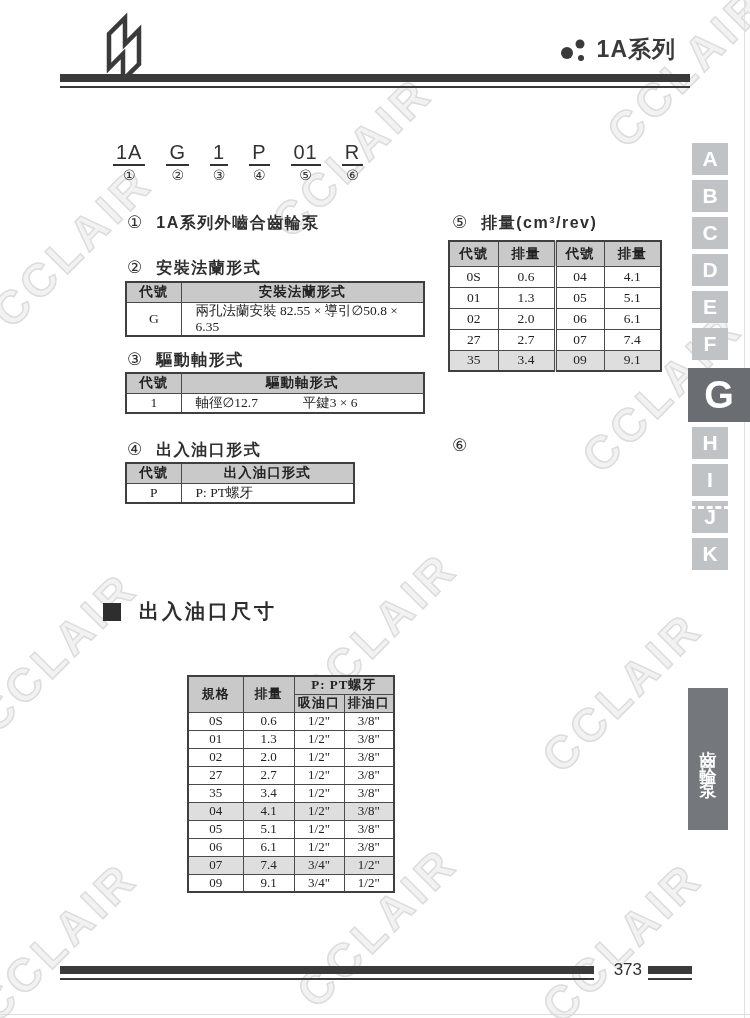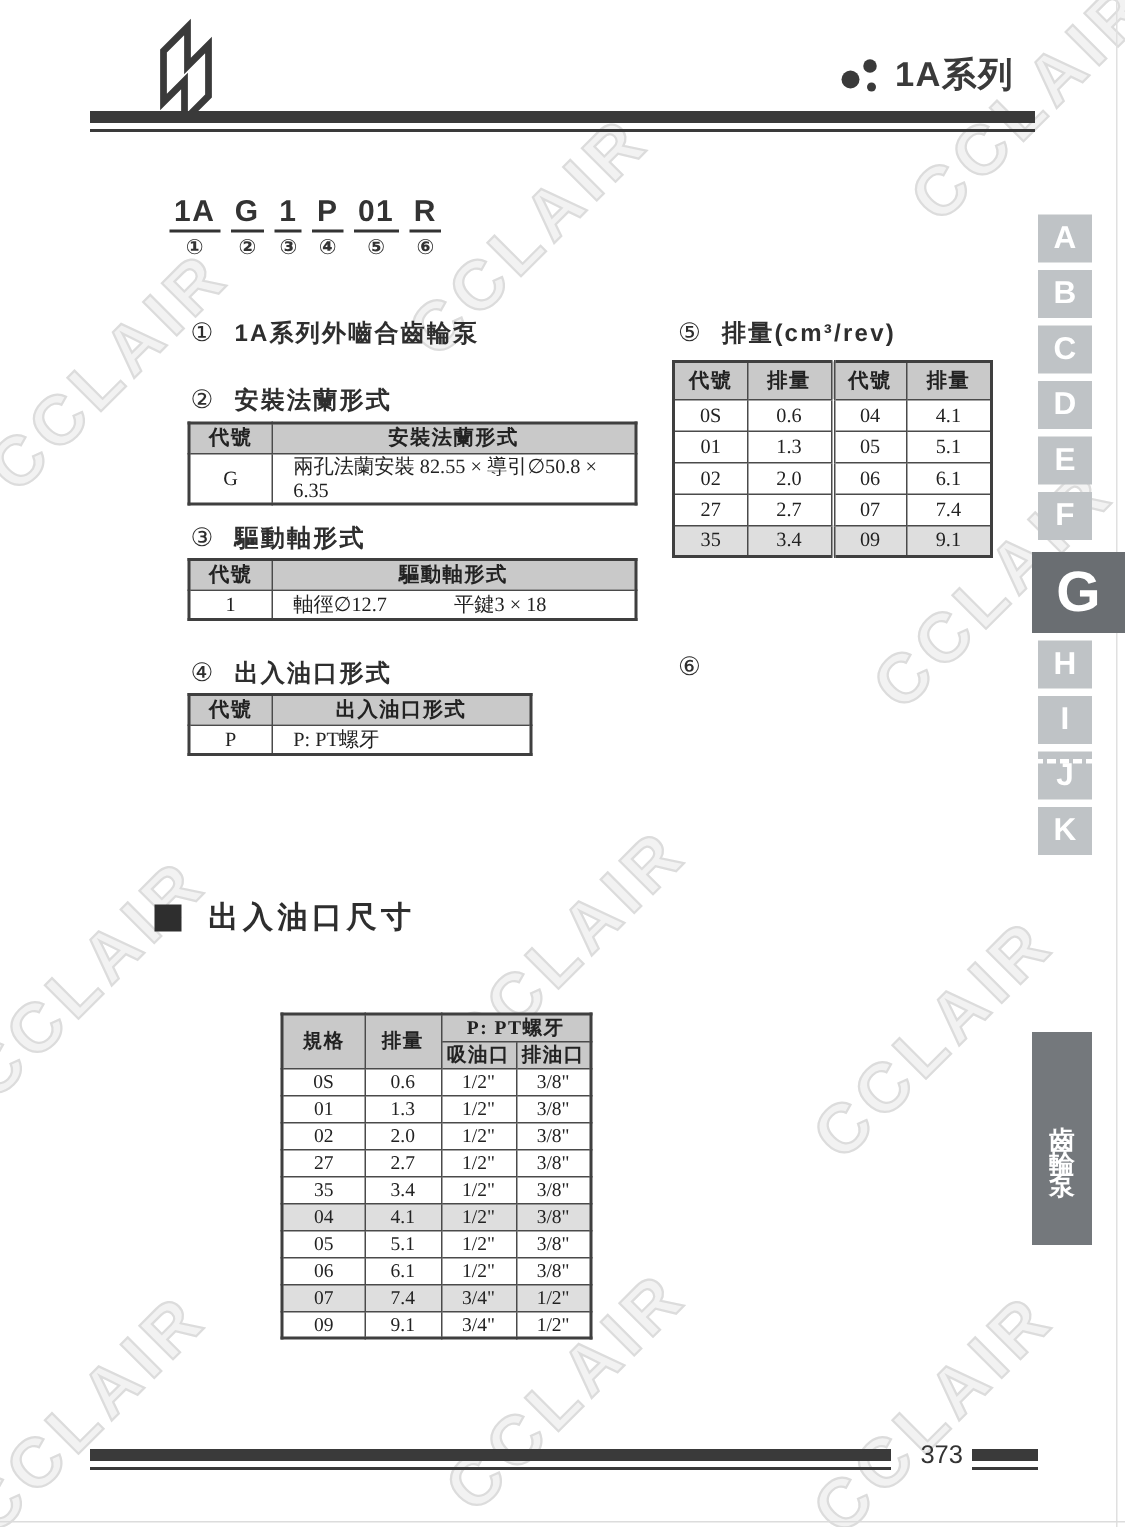--- a/index.html
+++ b/index.html
@@ -22,21 +22,21 @@
   .logo-wrap { position:absolute; left:95px; top:12px; z-index:2; }
   .series-head { position:absolute; right:74px; top:34px; display:flex; align-items:center; gap:8px; z-index:2; }
   .series-title { font-size:23px; font-weight:bold; color:#3a3a3a; letter-spacing:1px; }
   .rule-thick { position:absolute; left:60px; top:74px; width:630px; height:8px; background:#3a3a3a; z-index:2; }
   .rule-thin  { position:absolute; left:60px; top:86px; width:630px; height:2px; background:#3a3a3a; z-index:2; }
   
   .sec-title { position:absolute; display:flex; align-items:center; gap:18px; z-index:2; }
   .sec-square { width:18px; height:18px; background:#2e2e2e; flex:0 0 auto; }
   .sec-text { font-size:20px; font-weight:bold; letter-spacing:3px; color:#2e2e2e; }
   
-  .model-code { position:absolute; left:113px; top:130px; display:flex; gap:7px; z-index:2;font-weight:bold; }
+  .model-code { position:absolute; left:113px; top:141px; display:flex; gap:21px; z-index:2; }
   .seg { display:flex; flex-direction:column; align-items:center; }
   .seg-code {
     font-size:20px; color:#333; padding:0 3px 1px 3px;
     border-bottom:2px solid #333; letter-spacing:1px; line-height:22px;
   }
   .seg-num { font-size:14px; color:#333; margin-top:2px; line-height:15px; }
   
   .item-head { position:absolute; display:flex; align-items:baseline; gap:14px; z-index:2; }
   .item-num { font-size:17px; color:#2e2e2e; }
   .item-title { font-size:16px; font-weight:bold; letter-spacing:1.5px; color:#2e2e2e; }
@@ -179,21 +179,21 @@
     <tbody>
         <tr>
       <th>代號</th>
       <th>驅動軸形式</th>
     </tr>
     <tr>
       <td>1</td>
       <td class="lefttext">
         <span>軸徑∅12.7</span>
         <span style="display:inline-block; width:38px;"></span>
-        <span>平鍵3 × 18</span>
+        <span>平鍵3 × 6</span>
       </td>
     </tr>
   </tbody>
     </table>
 
   <div class="item-head" style="left:127px; top:439px;">
     <span class="item-num">④</span>
     <span class="item-title">出入油口形式</span>
   </div>
   <table class="tbl" style="left:125px; top:462px; width:230px;">

